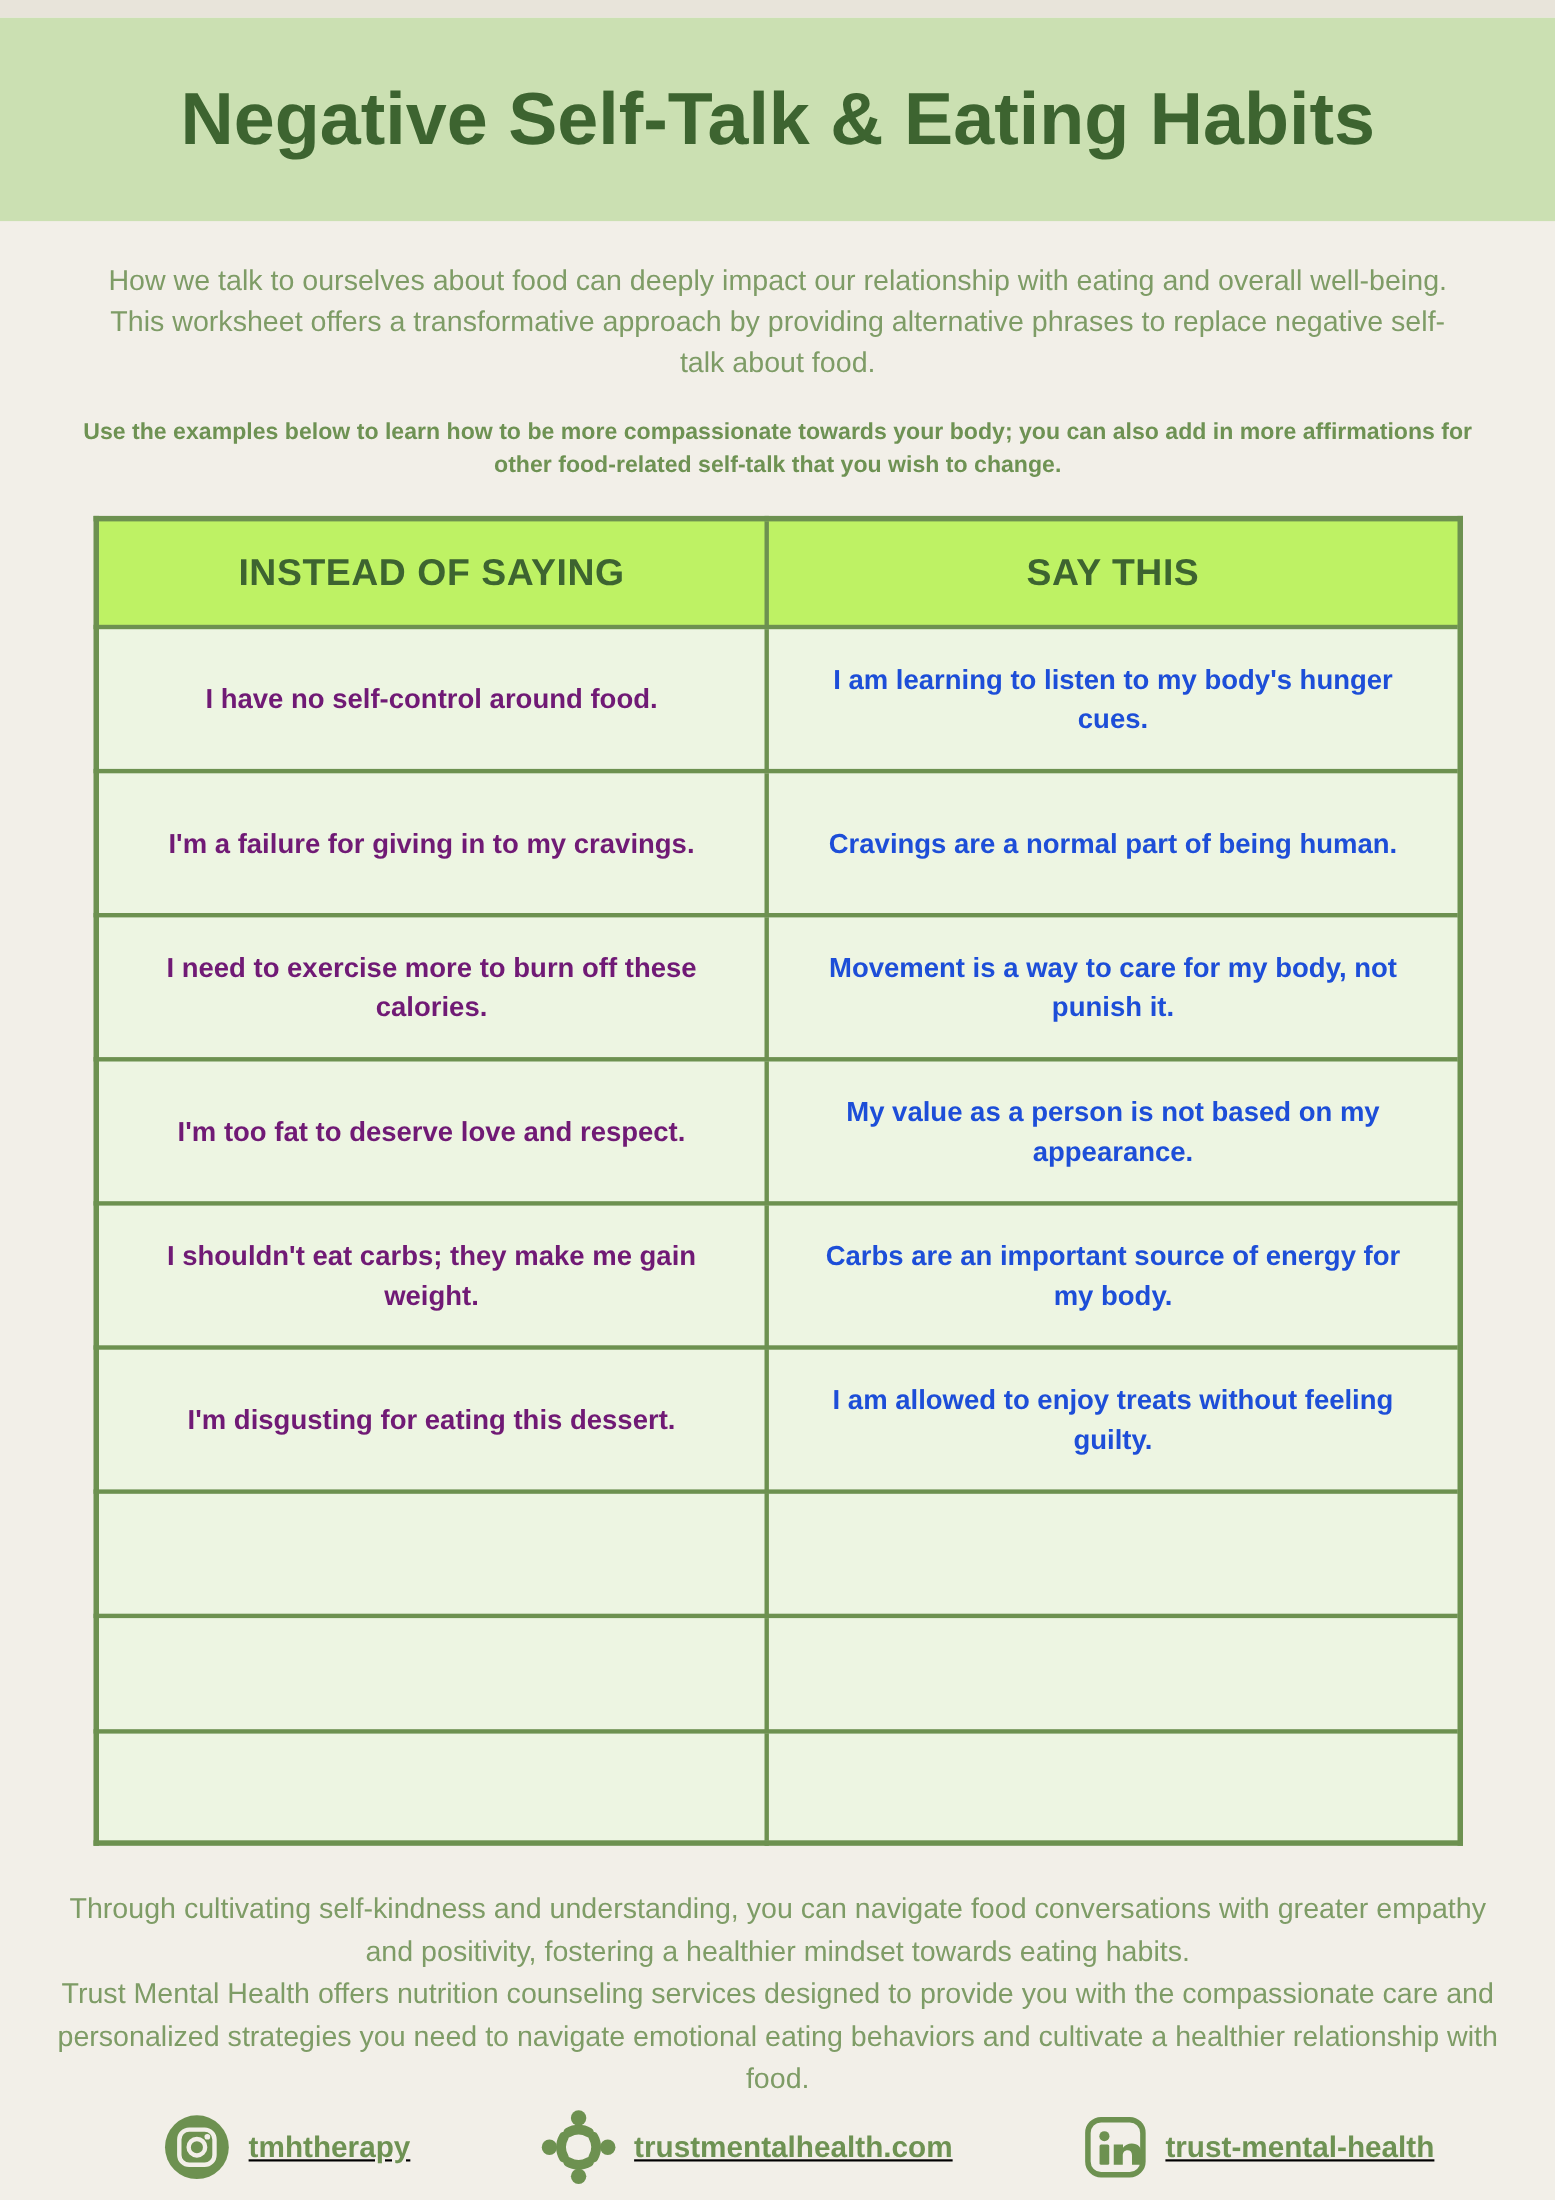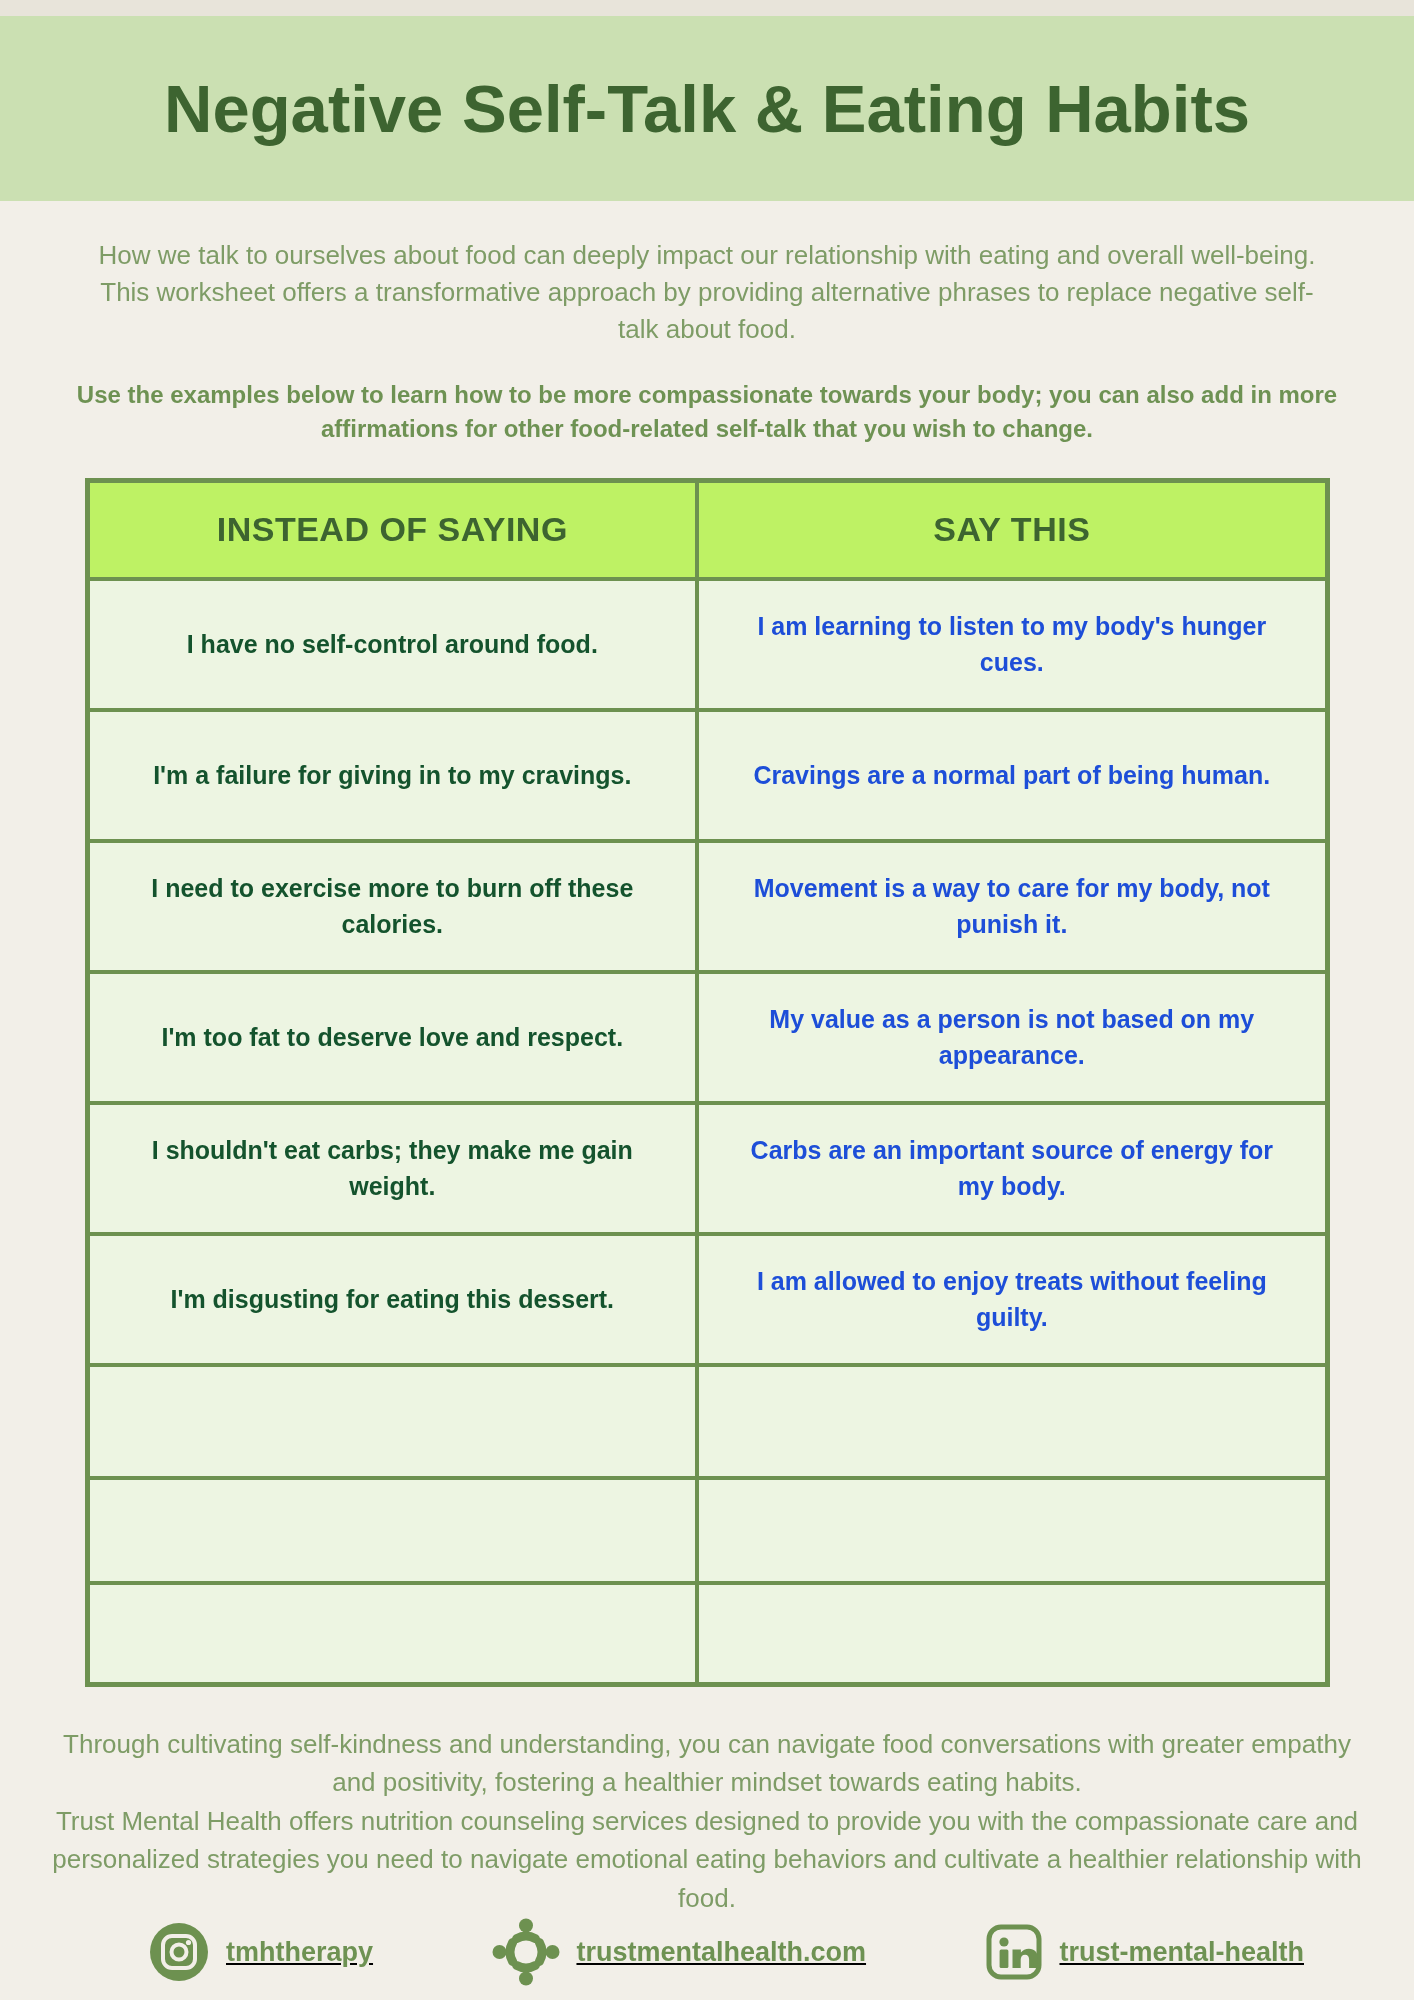--- a/index.html
+++ b/index.html
@@ -38,21 +38,21 @@
     max-width: 1250px;
     text-align: center;
     font-size: 26px;
     line-height: 1.42;
     color: #7e9c66;
   }
   .instruction {
     margin: 30px auto 0 auto;
     max-width: 1300px;
     text-align: center;
-    font-size: 24px;
+    font-size: 21px;
     font-weight: bold;
     line-height: 1.42;
     color: #6e9253;
   }
 
   
   table.phrase-table {
     width: 1245px;
     margin: 32px auto 0 auto;
     border-collapse: collapse;
@@ -75,21 +75,21 @@
     height: 111px;
     background: #edf5e2;
     border: 4px solid #6d9150;
     text-align: center;
     vertical-align: middle;
     font-size: 25px;
     font-weight: bold;
     line-height: 1.45;
     padding: 8px 42px;
   }
-  .phrase-table td.neg { color: #14532d; }
+  .phrase-table td.neg { color: #701a75; }
   .phrase-table td.aff { color: #1d4ed8; }
   .phrase-table tr.empty-row-1 td { height: 93px; }
   .phrase-table tr.empty-row-2 td { height: 85px; }
   .phrase-table tr.empty-row-3 td { height: 81px; }
 
   
   .outro {
     margin: 38px auto 0 auto;
     max-width: 1330px;
     text-align: center;

